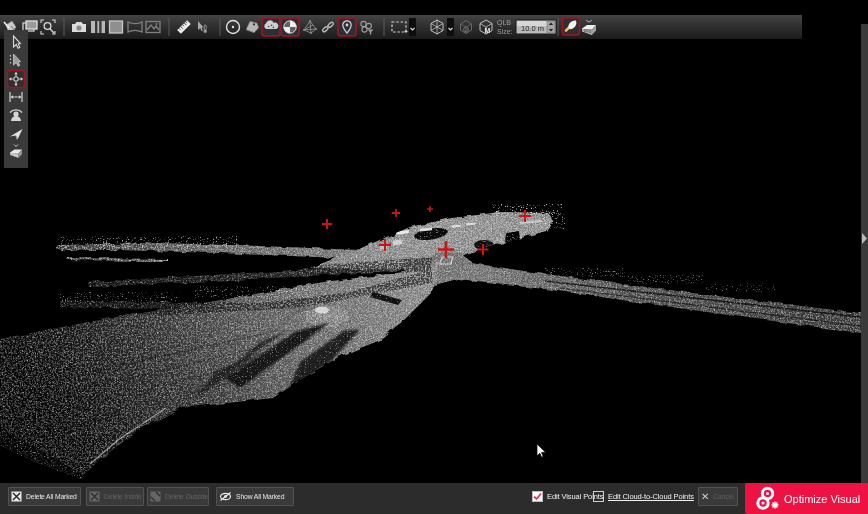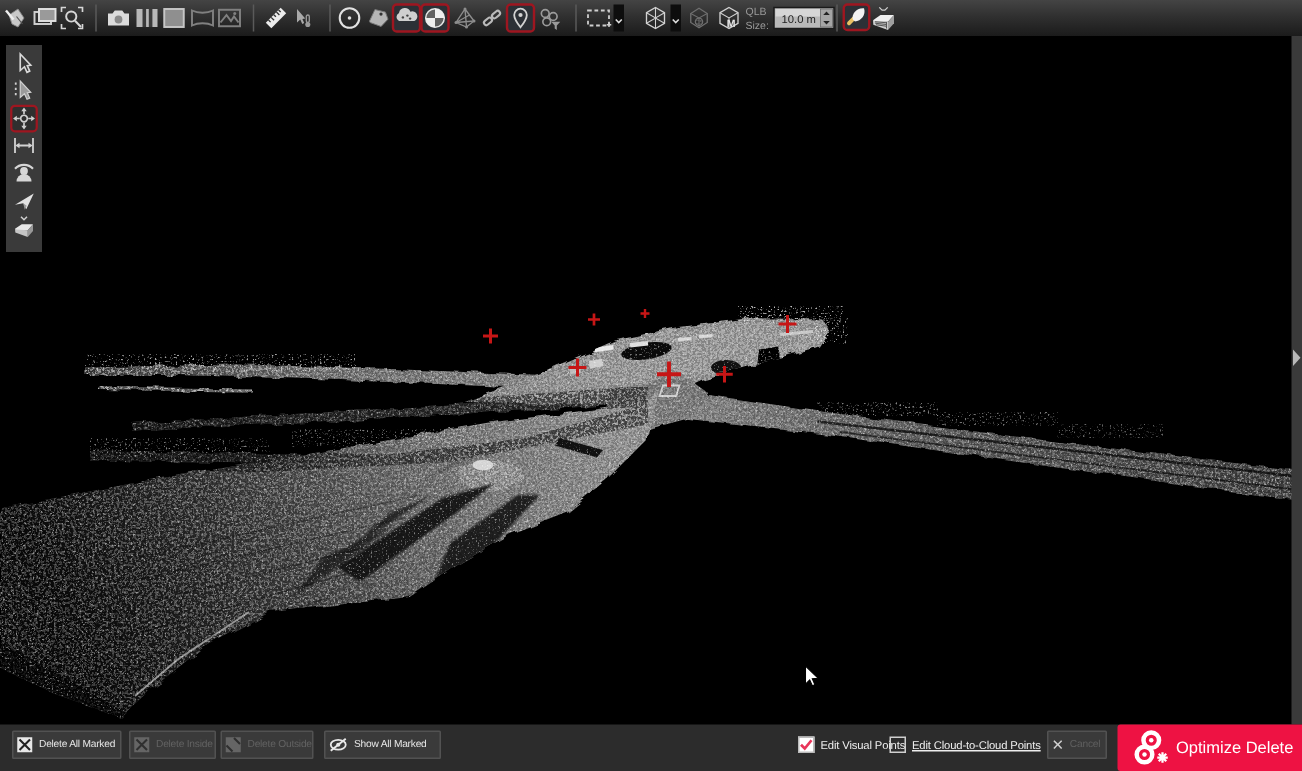--- a/index.html
+++ b/index.html
@@ -1,19 +1,19 @@
 <!DOCTYPE html>
 <html><head>
 <meta charset="utf-8">
 <style>
   html,body{margin:0;padding:0;background:#000;width:868px;height:514px;overflow:hidden;}
   *{box-sizing:border-box;font-family:"Liberation Sans",sans-serif;}
   #stage{position:relative;width:868px;height:514px;background:#000;}
   
-  #topbar{position:absolute;left:0;top:0;width:868px;height:24px;
+  #topbar{position:absolute;left:0;top:15px;width:802px;height:24px;
     background:linear-gradient(#444 0%,#303030 45%,#1b1b1b 100%);}
   
   #leftbar{position:absolute;left:4px;top:30px;width:24px;height:138px;background:#3a3a3a;}
   
   #rightstrip{position:absolute;right:0;top:24px;width:7px;height:459px;background:#3a3a3a;}
   
   #bottombar{position:absolute;left:0;top:483px;width:868px;height:31px;background:#2c2c2c;}
   .bbtn{position:absolute;top:4px;height:19px;background:#3a3a3a;border:1px solid #525252;border-radius:1px;
     color:#e6e6e6;font-size:6.8px;letter-spacing:-0.15px;display:flex;align-items:center;padding:0 2px;white-space:nowrap;overflow:hidden;}
   .bbtn.dis{color:#626262;}
@@ -481,17 +481,17 @@
     <div id="optbtn">
       <svg width="30" height="29" viewBox="0 0 30 29" style="margin-left:6px;flex:none">
         <circle cx="16.5" cy="9.5" r="5.2" fill="none" stroke="#fff" stroke-width="3"></circle>
         <circle cx="12" cy="19" r="5.2" fill="none" stroke="#fff" stroke-width="3"></circle>
         <circle cx="16.5" cy="9.5" r="1.5" fill="#fff"></circle>
         <circle cx="12" cy="19" r="1.5" fill="#fff"></circle>
         <g stroke="#fff" stroke-width="1.5">
           <path d="M24,17.5 v7 M20.5,21 h7 M21.5,18.5 l5,5 M26.5,18.5 l-5,5"></path>
         </g>
       </svg>
-      <span style="margin-left:3px;font-size:11px;">Optimize Delete</span>
+      <span style="margin-left:3px;font-size:11px;">Optimize Visual</span>
     </div>
   </div>
 
 </div>
 
 </body></html>

